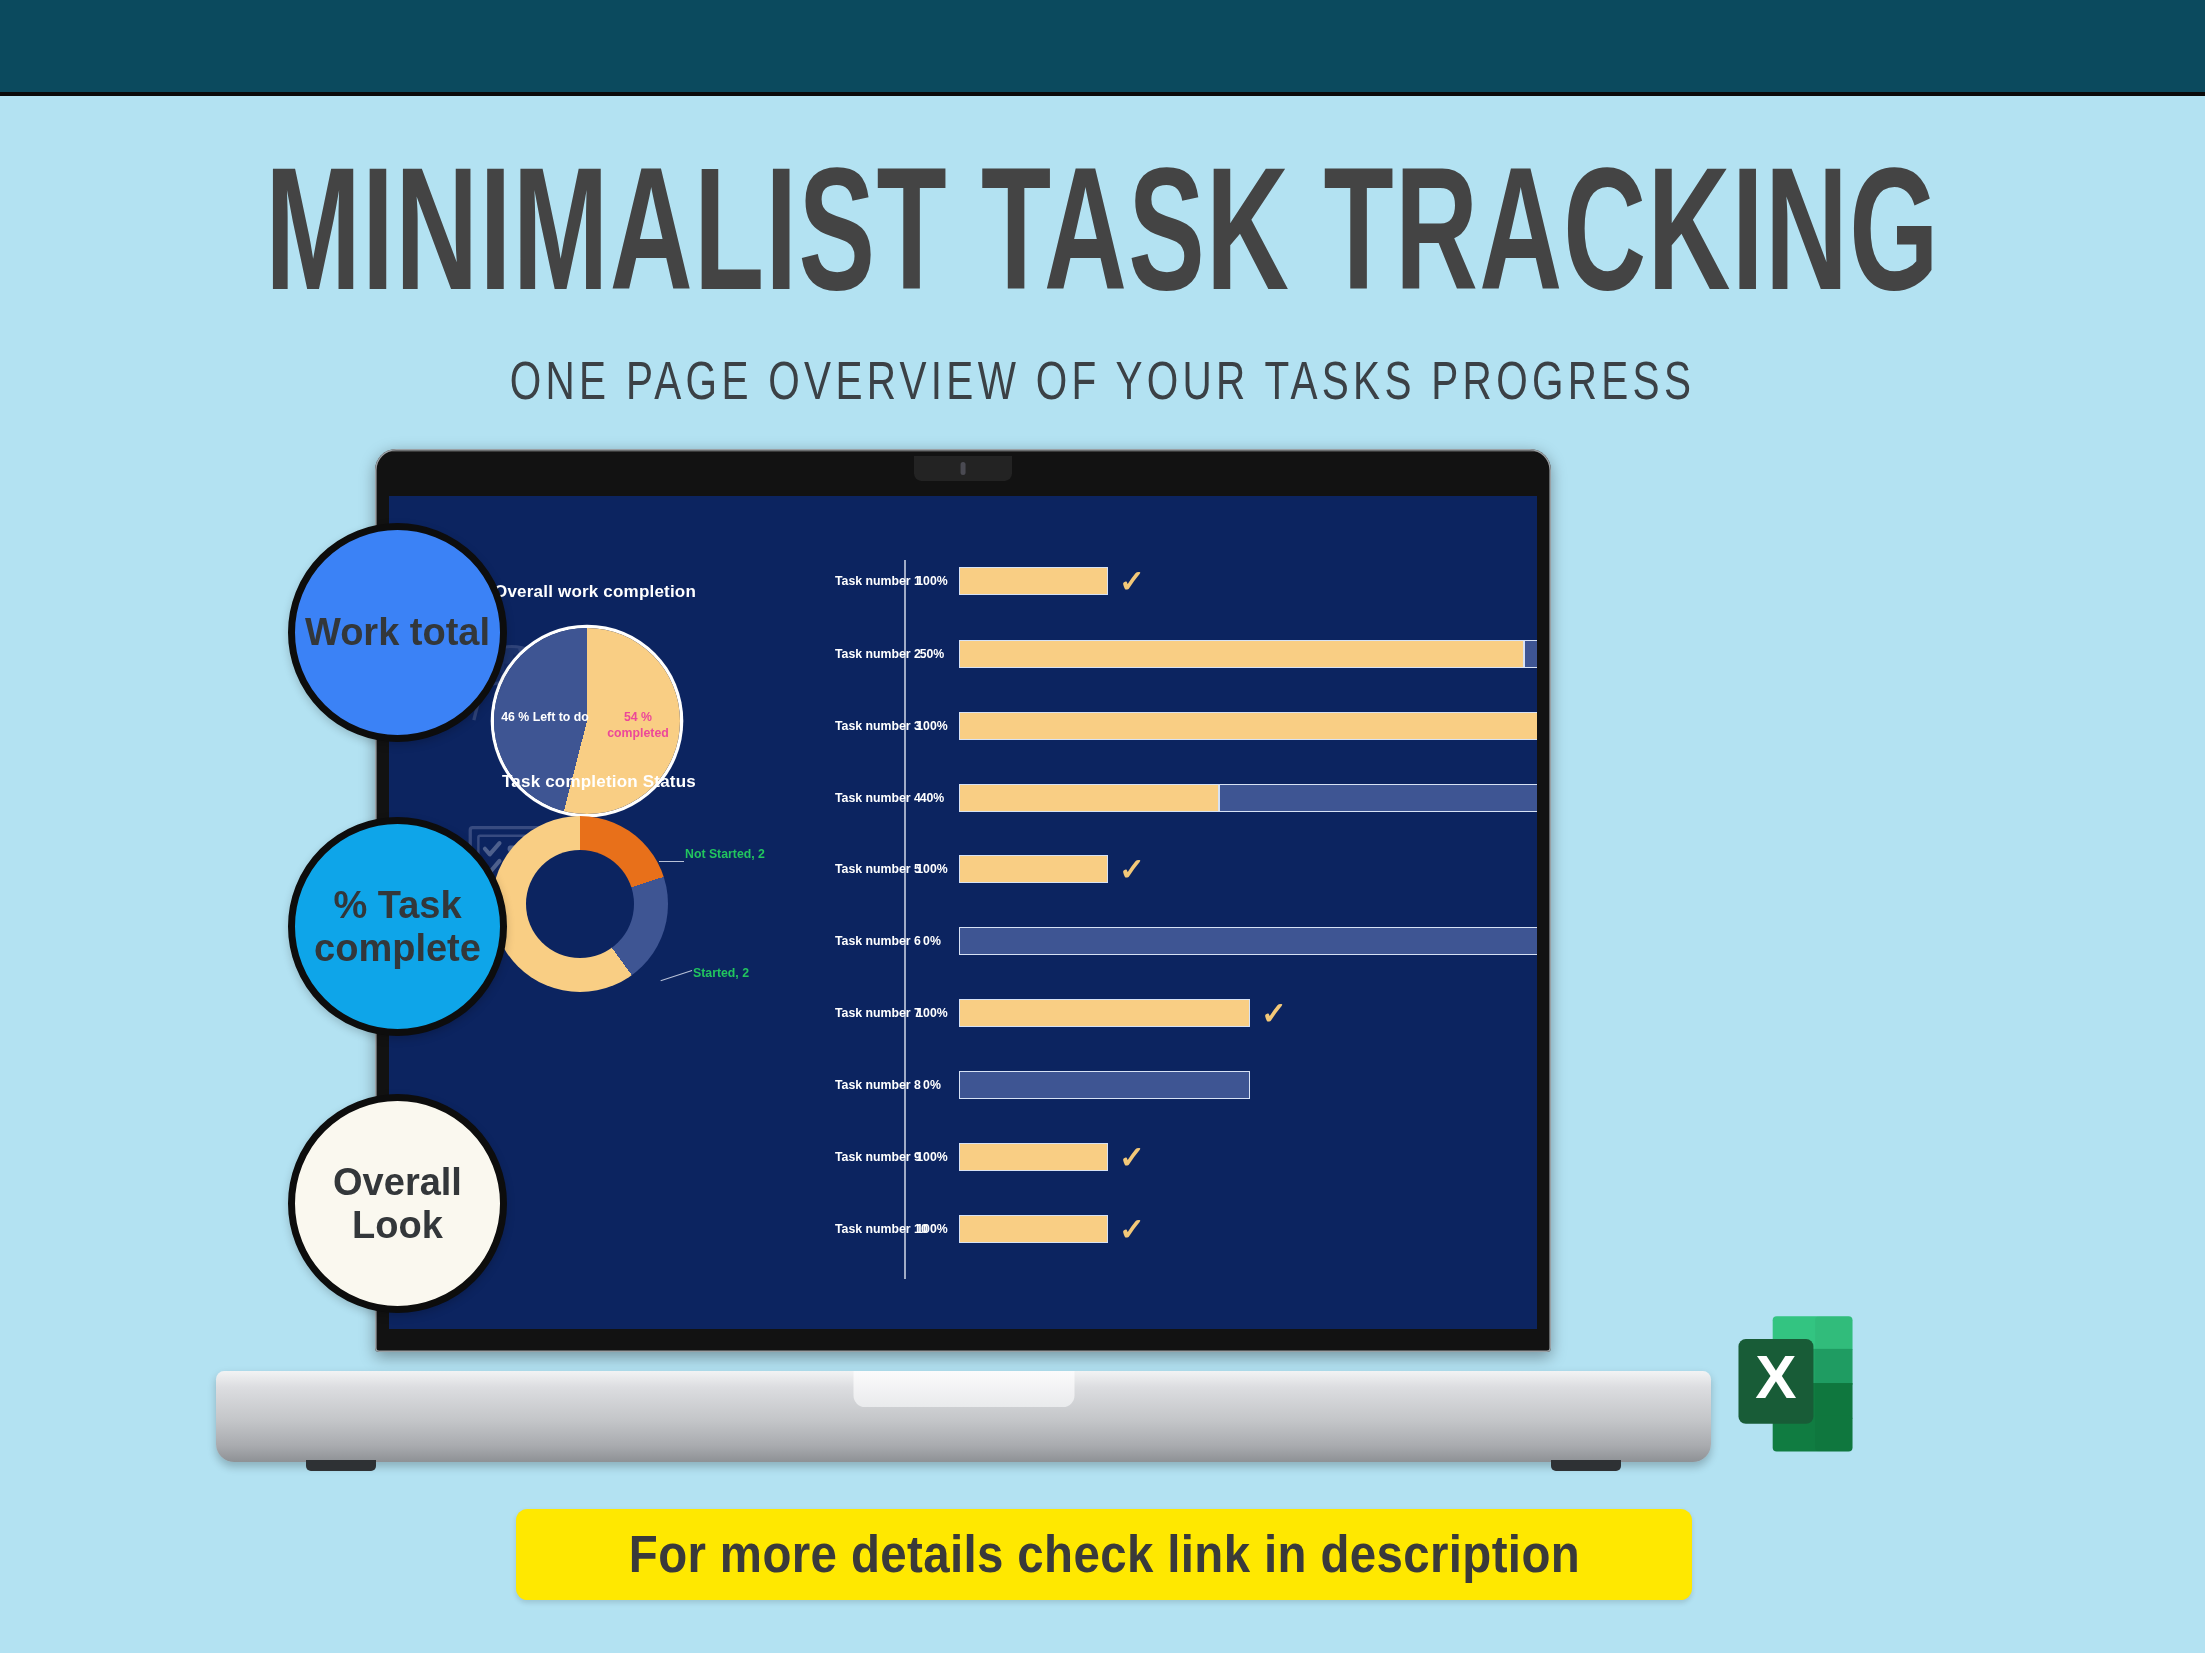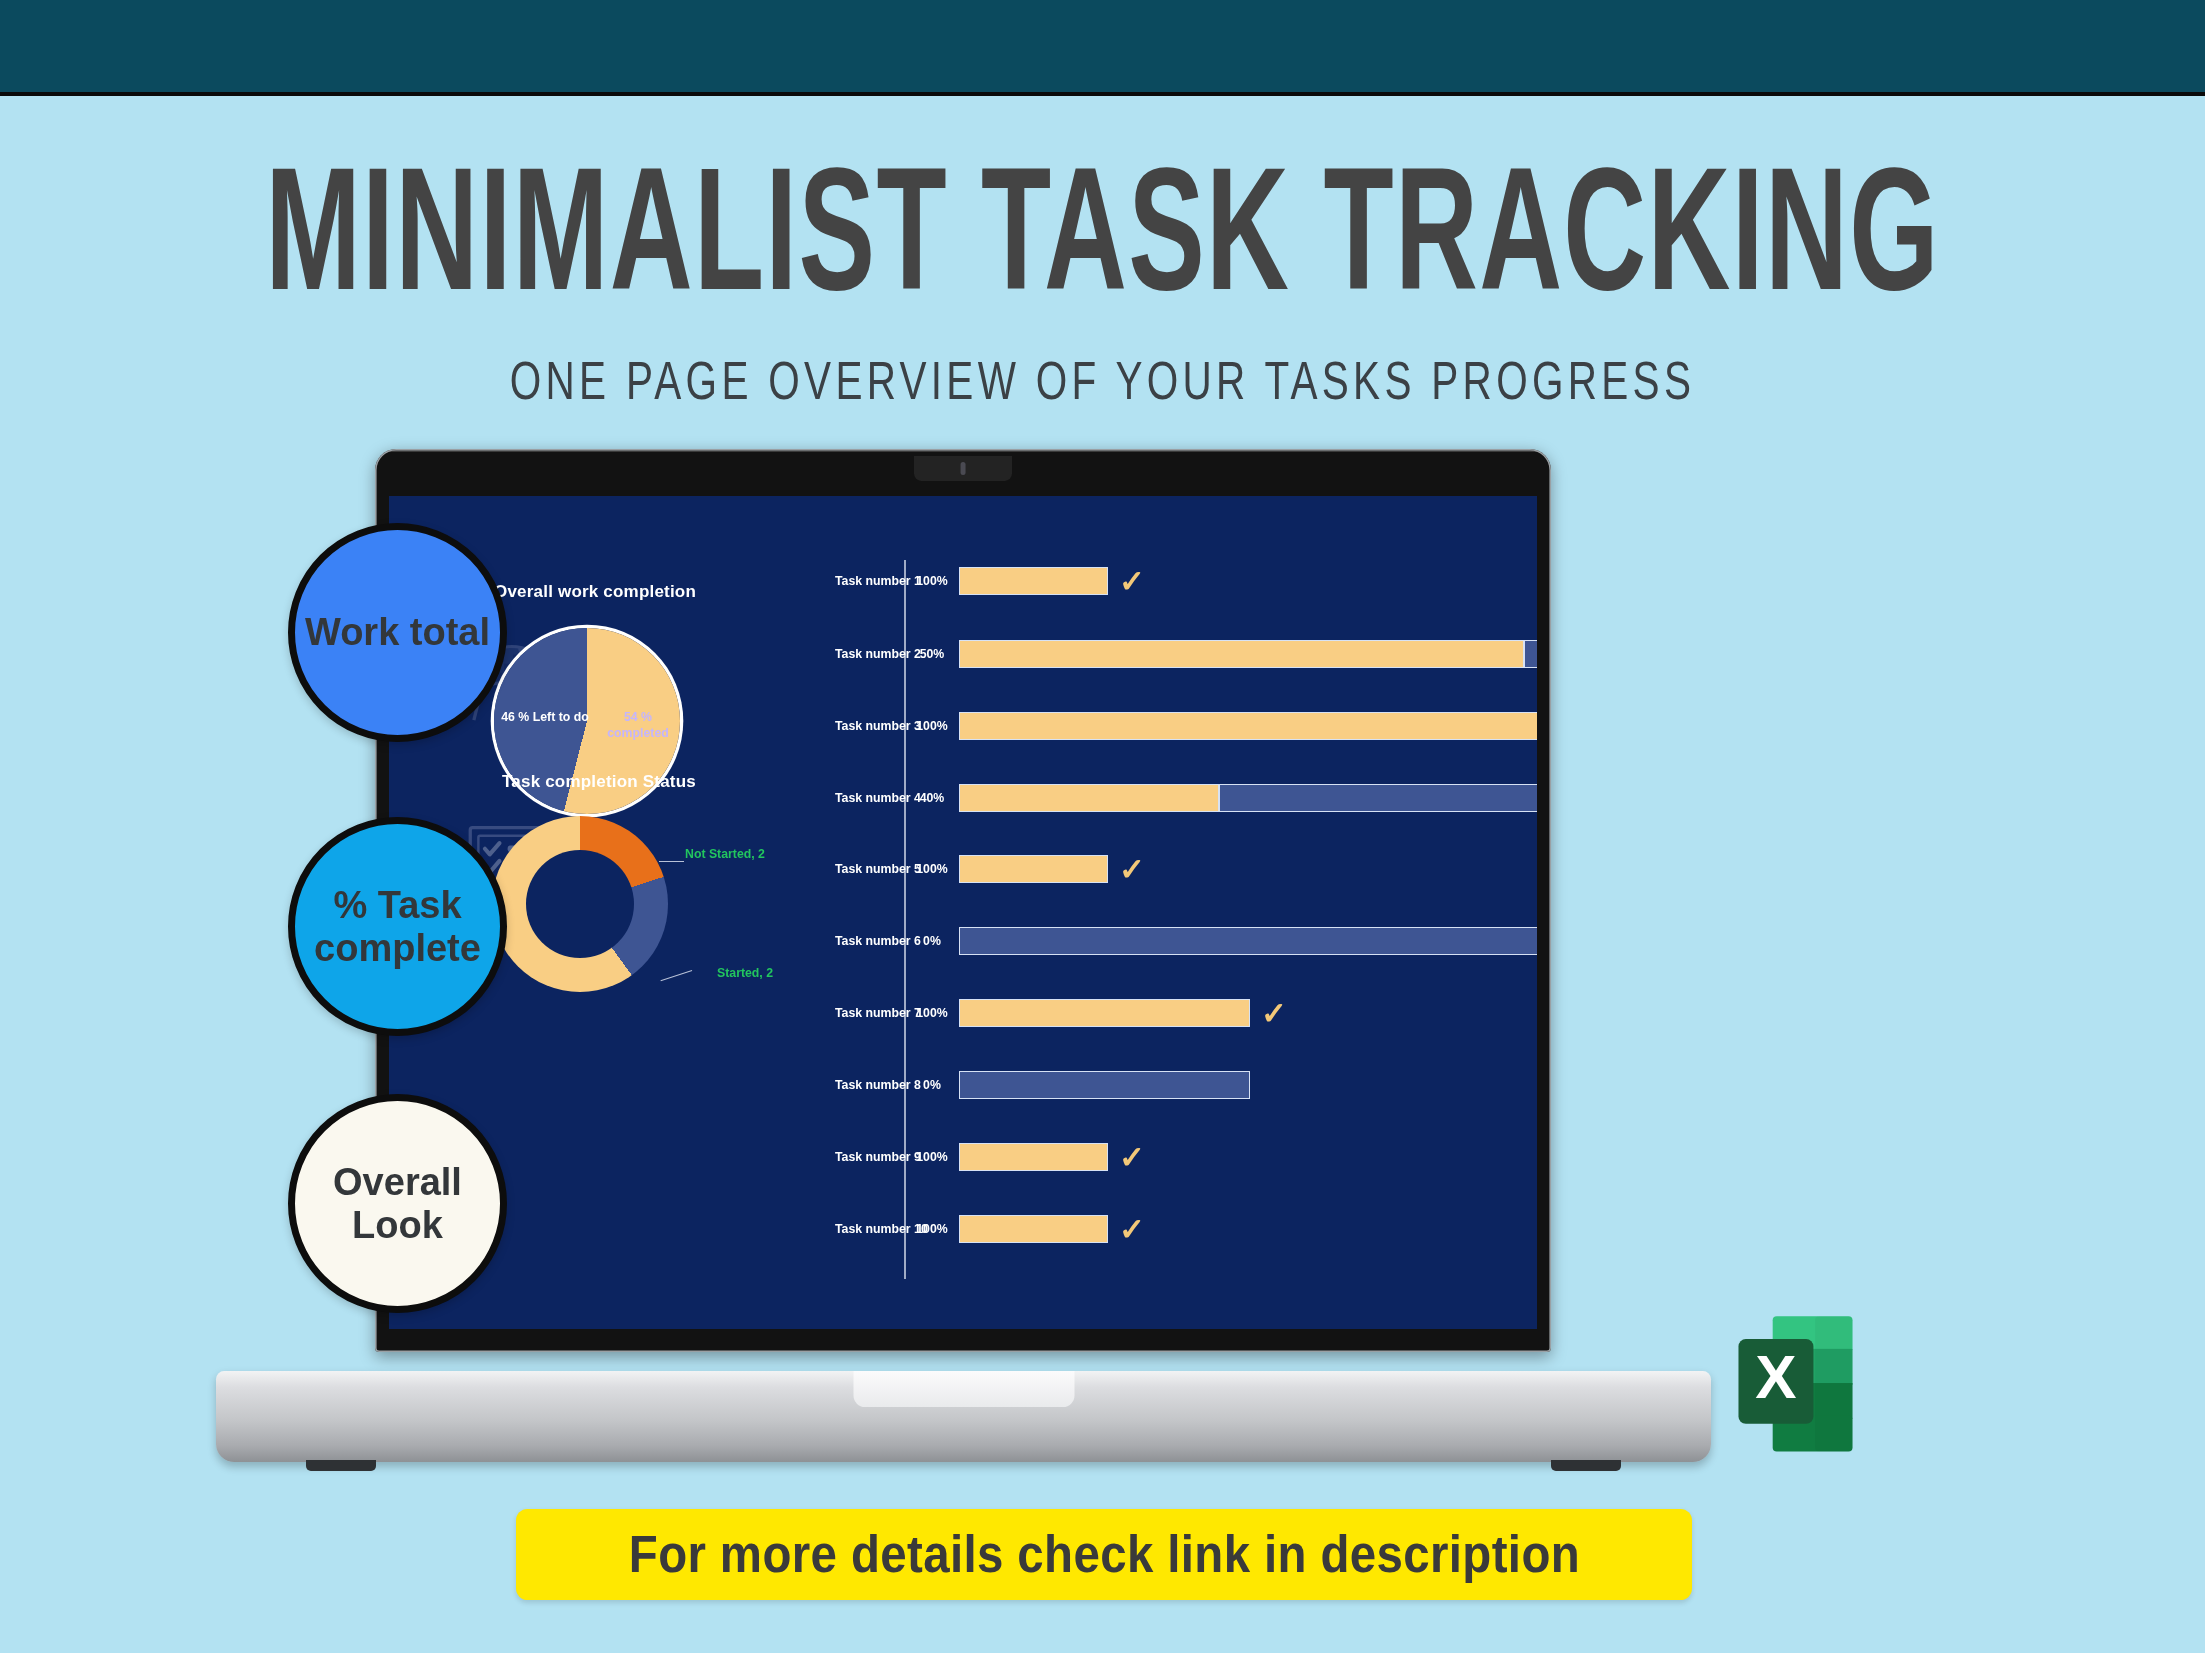--- a/index.html
+++ b/index.html
@@ -85,40 +85,40 @@
   #donut-title{ left:113px; top:276px; }
 
   
   #pie-chart {
     position:absolute; left:105px; top:132px; width:186px; height:186px;
     border-radius:50%;
     box-shadow:0 0 0 3.3px #ffffff;
   }
   .pie-label { position:absolute; font-size:12.3px; font-weight:bold; text-align:center; line-height:1.3; }
   #pie-label-left  { left:111px; top:214px; width:90px; color:#ffffff; }
-  #pie-label-right { left:209px; top:214px; width:80px; color:#c4b5fd; }
+  #pie-label-right { left:209px; top:214px; width:80px; color:#ec4899; }
 
   
   #flag-watermark {
     position:absolute; left:70px; top:139px; width:123px; height:90px;
     opacity:.30;
   }
 
   
   #donut-chart {
     position:absolute; left:103px; top:320px; width:176px; height:176px;
     border-radius:50%;
   }
   #donut-hole {
     position:absolute; left:50%; top:50%; transform:translate(-50%,-50%);
     width:108px; height:108px; border-radius:50%; background:#0C2460;
   }
   .donut-label { position:absolute; font-size:12.3px; font-weight:bold; color:#22c55e; white-space:nowrap; }
   #donut-label-notstarted { left:296px; top:351px; }
-  #donut-label-started    { left:304px; top:470px;margin-left:24px; }
+  #donut-label-started    { left:304px; top:470px; }
   #donut-label-completed  { left:-28px; top:400px; }
   .leader { position:absolute; background:#b9c2d8; height:0.8px; }
   #leader-notstarted { left:270px; top:365px; width:24.5px; }
   #leader-started    { left:270px; top:474px; width:33px; transform:rotate(-18deg); transform-origin:right center; }
   #leader-completed  { left:51px;  top:406px; width:56px; transform:rotate(14deg); transform-origin:left center; }
   #checklist-watermark {
     position:absolute; left:78px; top:328px; width:78px; height:95px; opacity:.38;
   }
 
   

